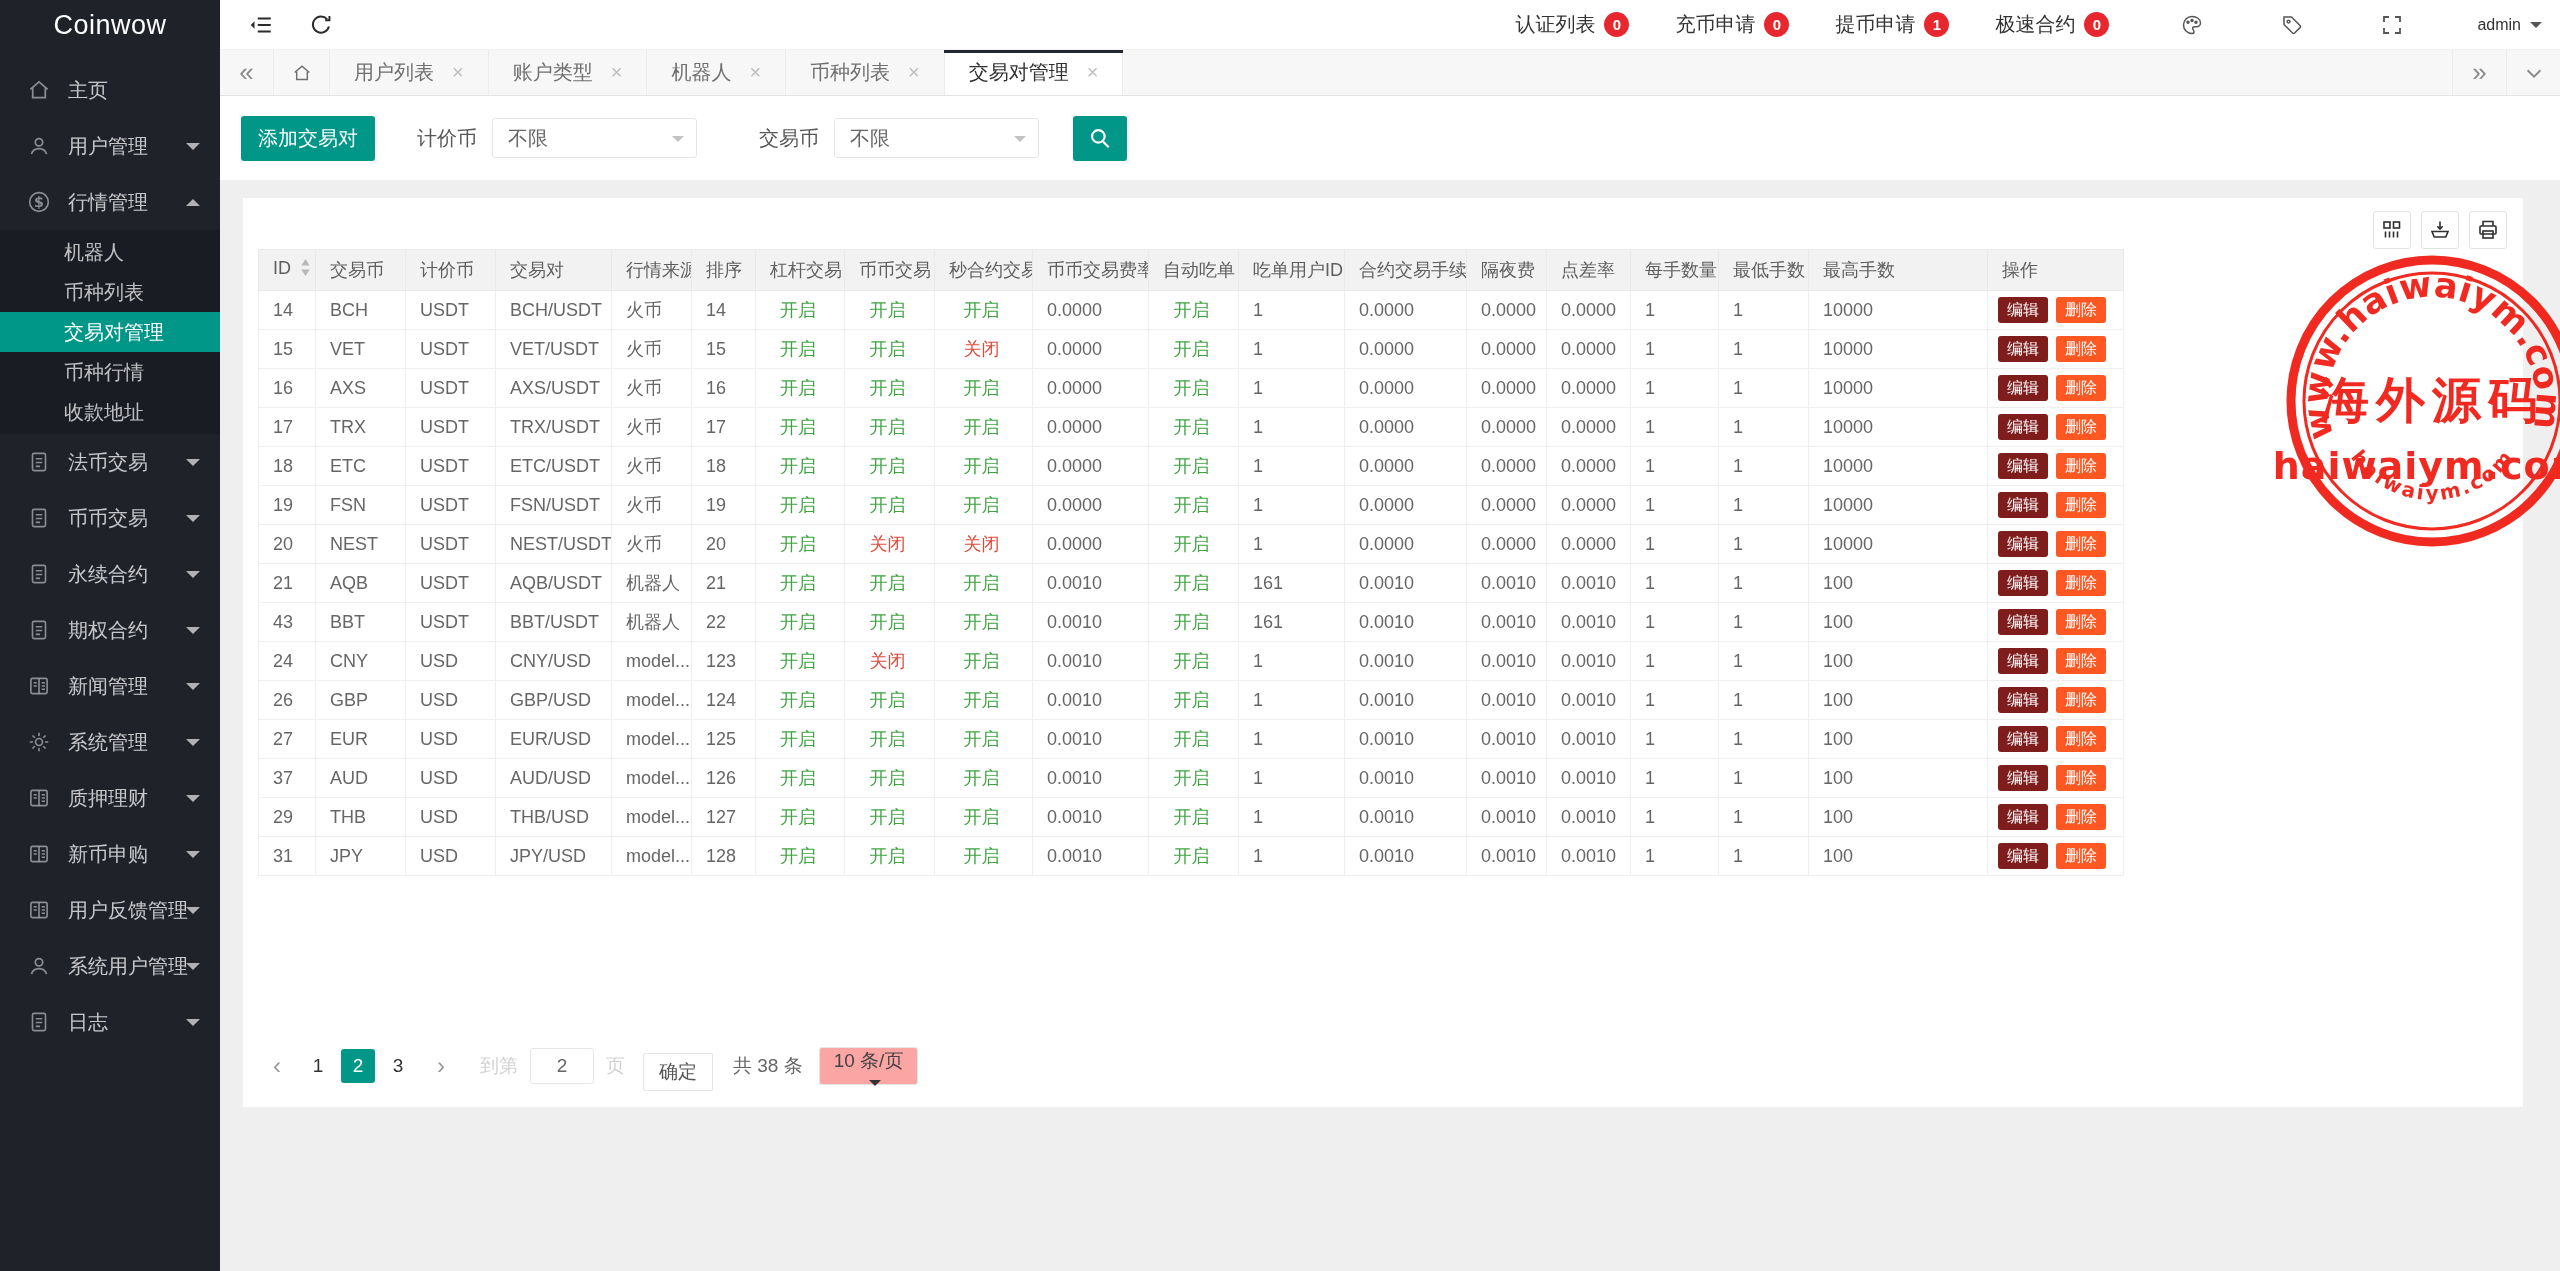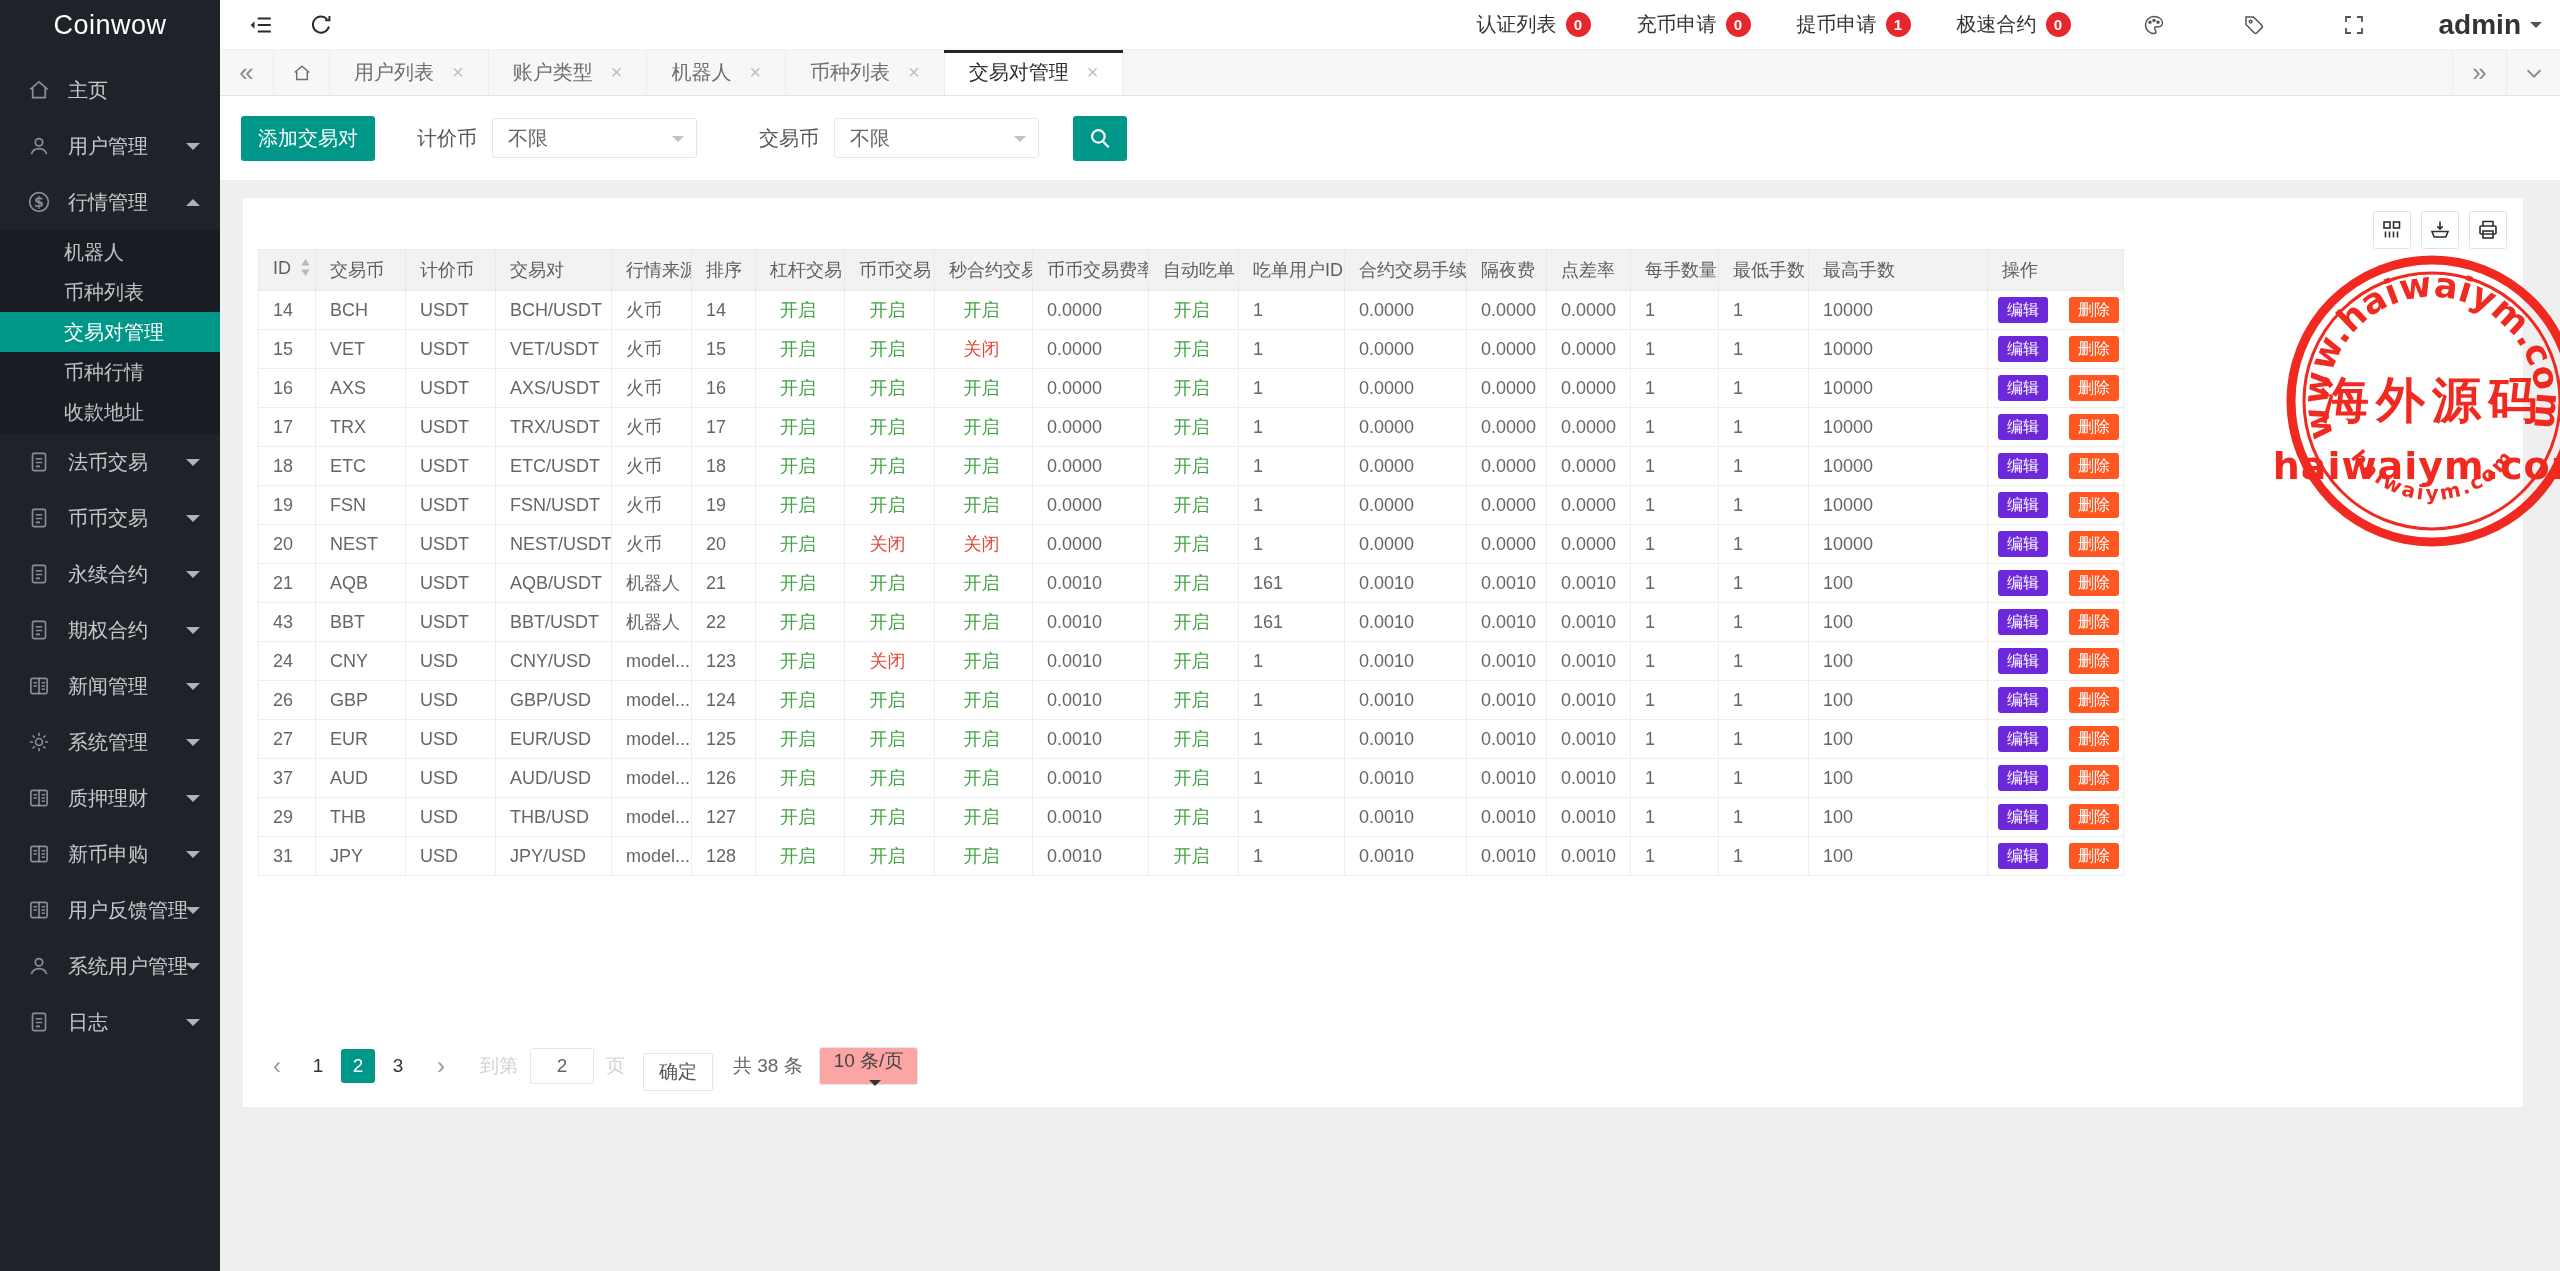--- a/index.html
+++ b/index.html
@@ -35,22 +35,22 @@
   .top-icon-btn svg { width:26px; height:26px; }
   .topbar-right { margin-left:auto; display:flex; align-items:center;gap:34px; }
   .top-nav-item { display:flex; align-items:center; font-size:20px; color:#333;
     margin-left:46px; cursor:pointer; }
   .badge { min-width:25px; height:25px; border-radius:13px; background:#e8262d; color:#fff;
     font-size:15px; display:flex; align-items:center; justify-content:center;
     margin-left:9px; padding:0 6px; font-weight:bold; }
   .top-mini { width:34px; height:34px; display:flex; align-items:center; justify-content:center;
     color:#555; margin-left:32px; cursor:pointer; }
   .top-mini svg { width:24px; height:24px; }
-  .admin-box { display:flex; align-items:center; font-size:28px; color:#333;
-    margin-left:34px; cursor:pointer;font-weight:bold; }
+  .admin-box { display:flex; align-items:center; font-size:16px; color:#333;
+    margin-left:34px; cursor:pointer; }
   .caret-dn { width:0; height:0; border:6px solid transparent; border-top-color:#555;
     margin-left:9px; margin-top:7px; }
 
   
   .tabbar { height:46px; background:#f7f7f7; border-bottom:1px solid #e3e3e3;
     display:flex; align-items:stretch; flex-shrink:0; }
   .tab-ctrl { width:54px; display:flex; align-items:center; justify-content:center;
     color:#8a8a8a; font-size:26px; border-right:1px solid #ececec; cursor:pointer; }
   .tab-ctrl.rgt { border-right:none; border-left:1px solid #ececec; }
   .home-tab { width:56px; display:flex; align-items:center; justify-content:center;
@@ -93,21 +93,21 @@
     overflow:hidden; white-space:nowrap; }
   td { height:39px; padding:0 4px 0 14px; border:1px solid #eee; background:#fff;
     overflow:hidden; white-space:nowrap; }
   td.st { text-align:center; padding-left:0; }
   .st-on { color:#3fa342; }
   .st-off { color:#e0483a; }
   .sort { display:inline-block; vertical-align:-4px; margin-left:8px; }
   .act-cell { padding-left:10px; }
   .btn-edit, .btn-del { display:inline-block; color:#fff; font-size:16px; padding:5px 9px;
     border-radius:3px; cursor:pointer; line-height:1; }
-  .btn-edit { background:#6d28d9; margin-right:21px; }
+  .btn-edit { background:#7f1d1d; margin-right:8px; }
   .btn-del { background:#ff5722; }
 
   
   .pagination { position:absolute; left:17px; bottom:16px; display:flex; align-items:center;
     font-size:19px; color:#666; }
   .page-arrow { width:34px; height:34px; display:flex; align-items:center; justify-content:center;
     color:#999; font-size:24px; cursor:pointer; margin-right:4px; }
   .page-arrow.next { margin:0 6px; }
   .page-num { min-width:34px; height:34px; display:flex; align-items:center; justify-content:center;
     color:#333; margin:0 3px; border-radius:3px; cursor:pointer; padding:0 6px; }

